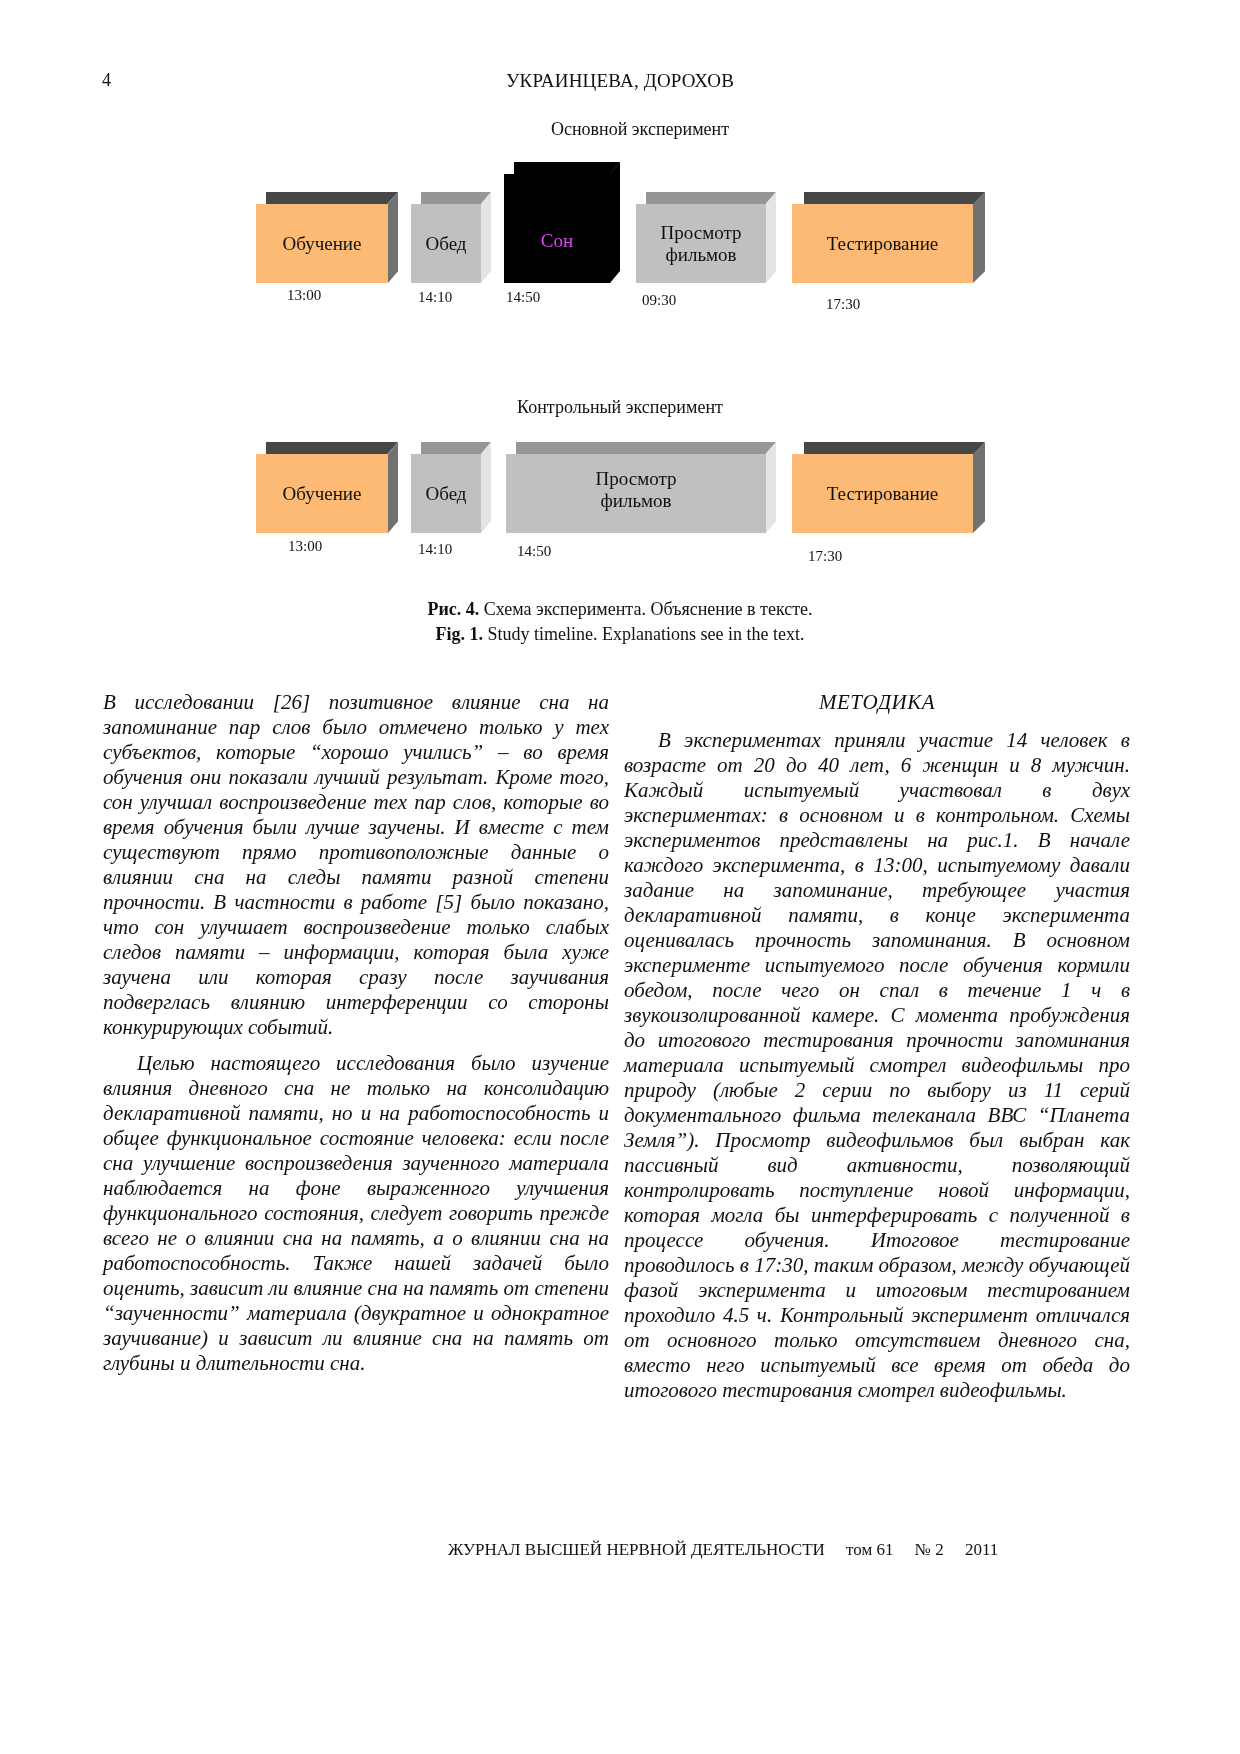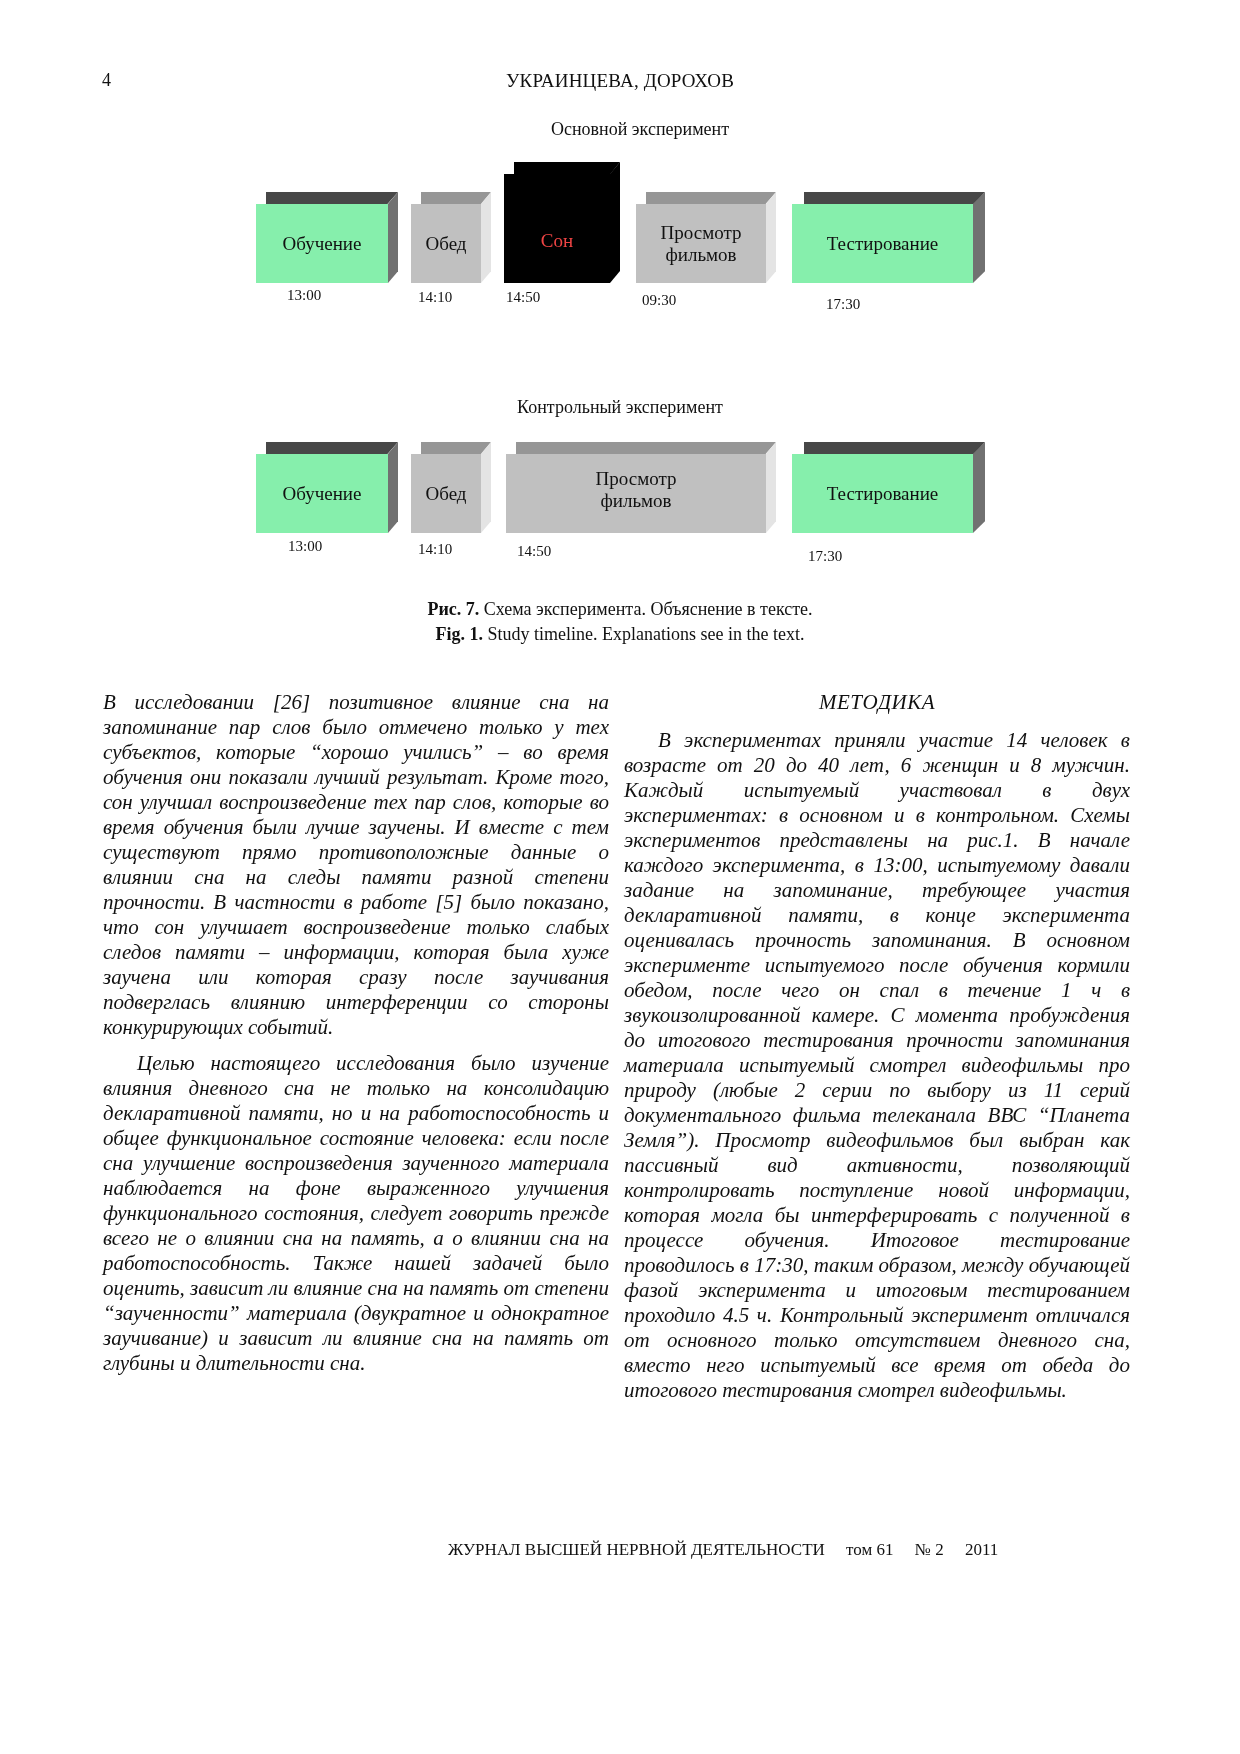--- a/index.html
+++ b/index.html
@@ -20,27 +20,27 @@
     position: absolute; left: 0; bottom: 0;
     display: flex; align-items: center; justify-content: center; text-align: center;
     font-size: 19px; line-height: 22px; color: #111;
   }
   .box .top {
     position: absolute; top: 0;
   }
   .box .side {
     position: absolute; right: 0;
   }
-  .dark .front { background: #86efac; }
+  .dark .front { background: #fdba74; }
   .dark .top { background: #474747; }
   .dark .side { background: #717171; }
   .light .front { background: #c0c0c0; }
   .light .top { background: #969696; }
   .light .side { background: #e4e4e4; }
-  .black .front { background: #000; color: #ef4444; }
+  .black .front { background: #000; color: #d946ef; }
   .black .top { background: #000; }
   .black .side { background: #000; }
 
   .time { position: absolute; font-size: 15px; }
 
   .caption { left: 0; width: 1240px; text-align: center; font-size: 18px; line-height: 25px; }
   .caption.ru { top: 597px; }
   .caption.en { top: 622px; }
   .caption b { font-weight: bold; }
 
@@ -131,21 +131,21 @@
   <div class="time" style="left:517px;top:543px;">14:50</div>
 
   <div class="box dark" style="left:792px;top:442px;width:193px;height:91px;">
     <div class="top" style="left:12px;width:181px;height:12px;clip-path:polygon(0 0,100% 0,94% 100%,-6% 100%);"></div>
     <div class="side" style="top:0;width:12px;height:91px;clip-path:polygon(0 13%,100% 0,100% 87%,0 100%);"></div>
     <div class="front" style="width:181px;height:79px;">Тестирование</div>
   </div>
   <div class="time" style="left:808px;top:548px;">17:30</div>
 
   <div class="abs caption ru">
-    <b>Рис. 7.</b><span> Схема эксперимента. Объяснение в тексте.</span>
+    <b>Рис. 4.</b><span> Схема эксперимента. Объяснение в тексте.</span>
   </div>
   <div class="abs caption en">
     <b>Fig. 1.</b><span> Study timeline. Explanations see in the text.</span>
   </div>
 </div>
 
 <div class="col col-left">
   <p>В исследовании [26] позитивное влияние сна на запоминание пар слов было отмечено только у тех субъектов, которые “хорошо учились” – во время обучения они показали лучший результат. Кроме того, сон улучшал воспроизведение тех пар слов, которые во время обучения были лучше заучены. И вместе с тем существуют прямо противоположные данные о влиянии сна на следы памяти разной степени прочности. В частности в работе [5] было показано, что сон улучшает воспроизведение только слабых следов памяти – информации, которая была хуже заучена или которая сразу после заучивания подверглась влиянию интерференции со стороны конкурирующих событий.</p>
   <p class="indent para-gap">Целью настоящего исследования было изучение влияния дневного сна не только на консолидацию декларативной памяти, но и на работоспособность и общее функциональное состояние человека: если после сна улучшение воспроизведения заученного материала наблюдается на фоне выраженного улучшения функционального состояния, следует говорить прежде всего не о влиянии сна на память, а о влиянии сна на работоспособность. Также нашей задачей было оценить, зависит ли влияние сна на память от степени “заученности” материала (двукратное и однократное заучивание) и зависит ли влияние сна на память от глубины и длительности сна.</p>
 </div>

